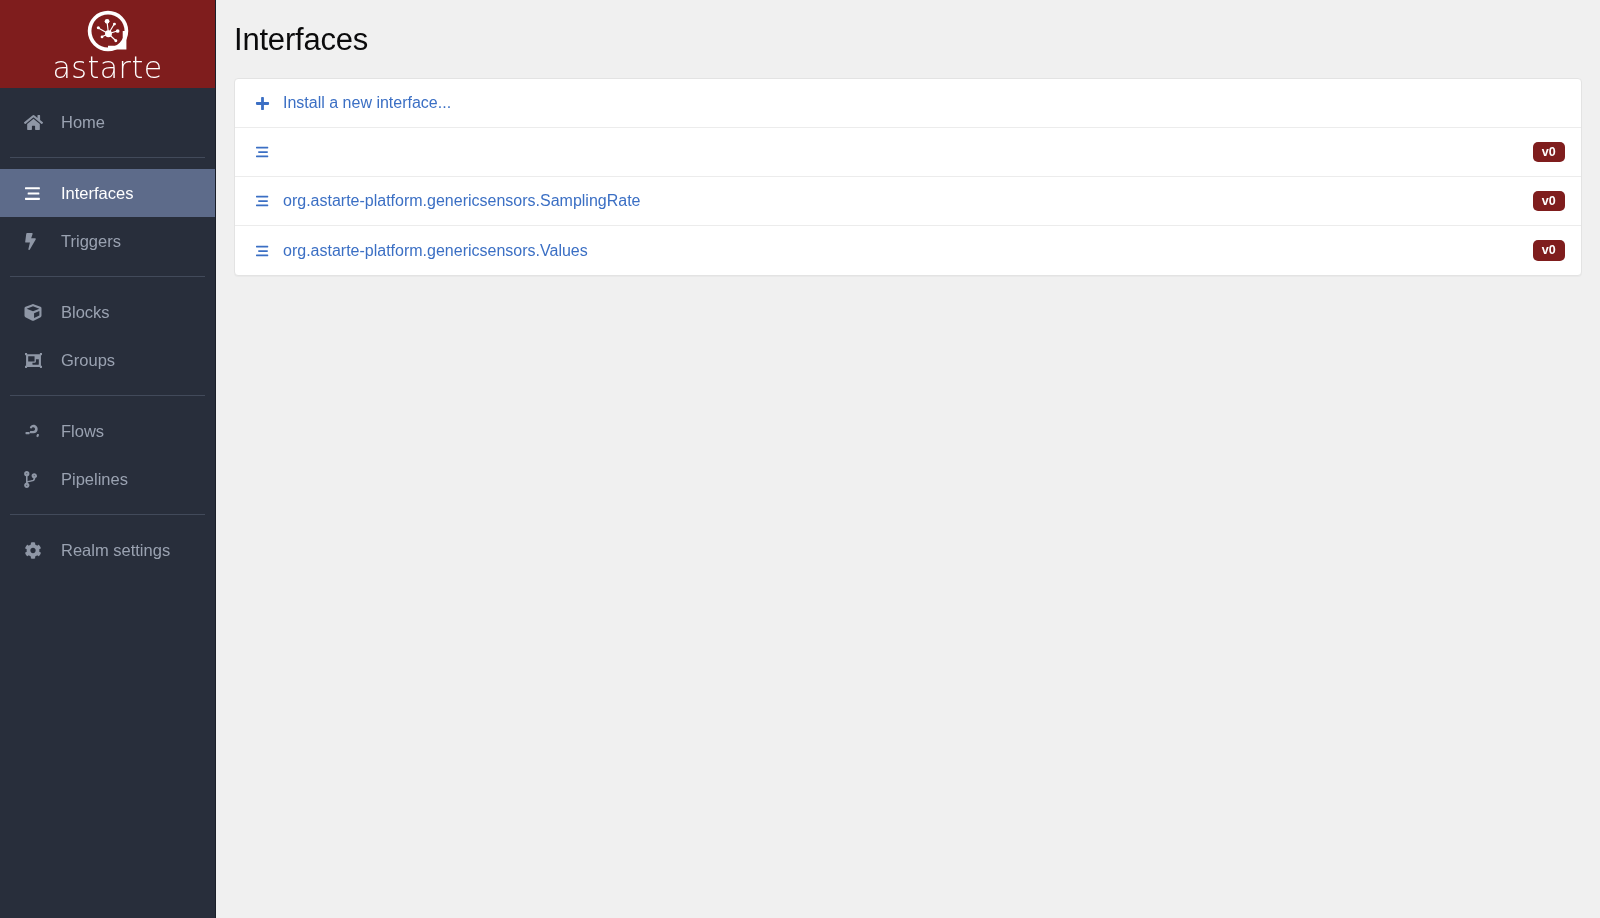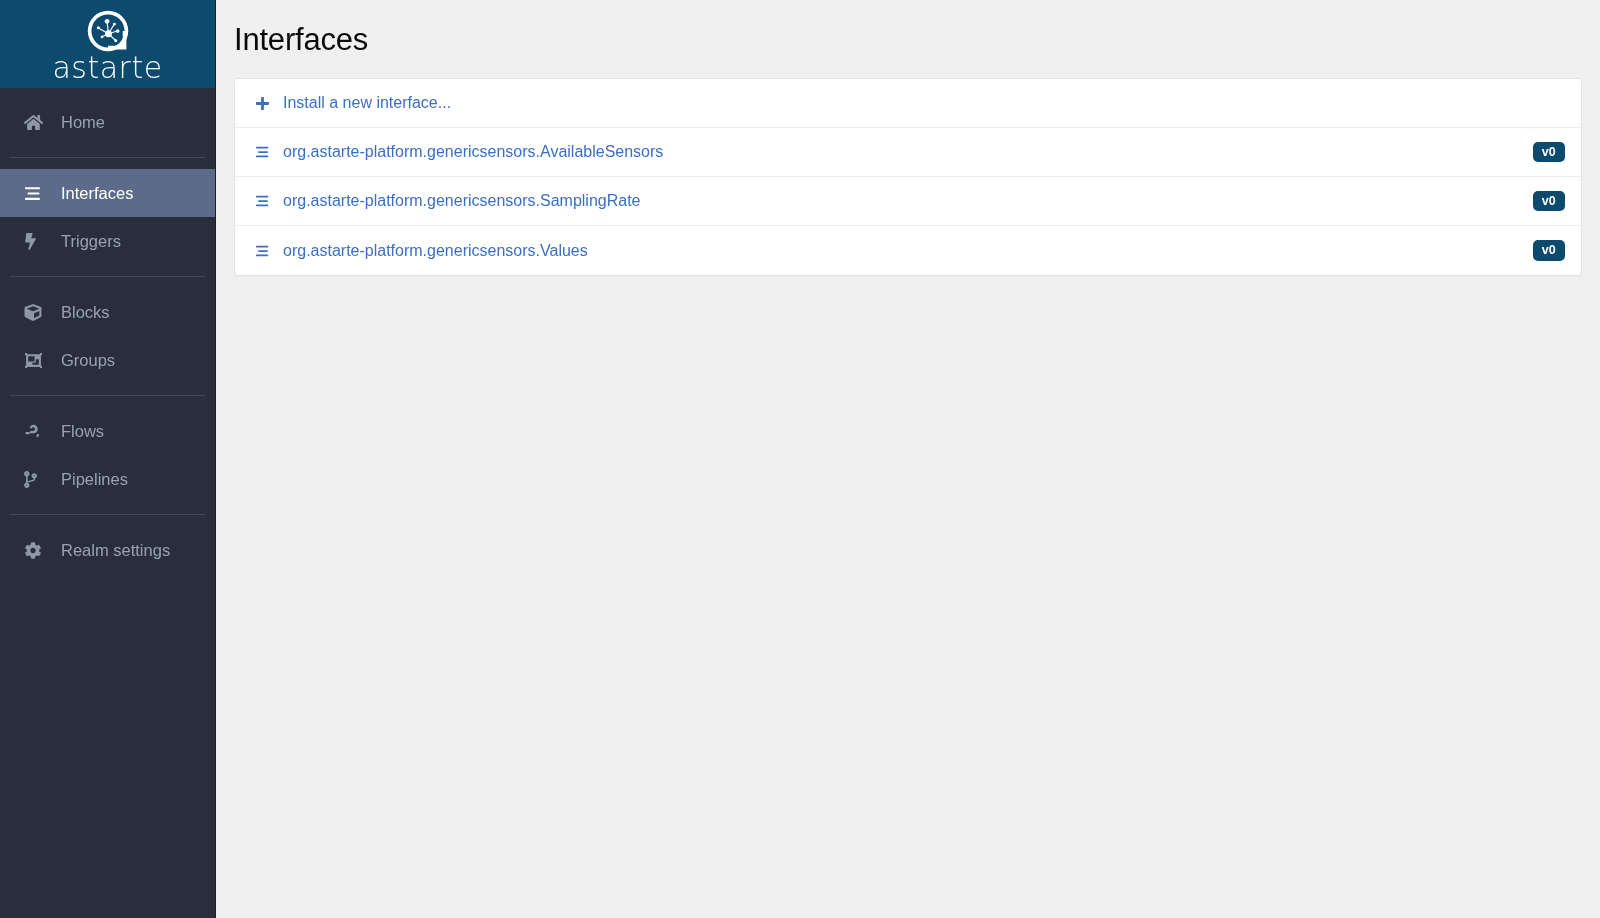--- a/index.html
+++ b/index.html
@@ -17,21 +17,21 @@
   
   .sidebar {
     width: 216px; min-width: 216px; height: 918px;
     background: #282e3b;
     display: flex; flex-direction: column;
     position: relative;
     border-right: 1px solid #1a1f29;
   }
   .brand {
     height: 88px; min-height: 88px;
-    background: #0c4a6e;
+    background: #7f1d1d;
     display: flex; align-items: center; justify-content: center;
     flex-direction: column;
     padding-top: 2px;
   }
   .brand-inner { display: flex; flex-direction: column; align-items: center; }
   .logo-mark { width: 46px; height: 46px; display: block; margin-bottom: 1px; }
   .logo-word {
     font-size: 30px; letter-spacing: 0.5px; color: #ffffff;
     font-family: "DejaVu Sans", sans-serif; font-weight: 300;
     line-height: 1; margin-top: -2px;
@@ -111,21 +111,21 @@
     flex: 1 1 auto; min-width: 0;
   }
   .row-ico {
     width: 19px; min-width: 19px; height: 17px;
     display: inline-flex; align-items: center; justify-content: center;
     color: #3b6fc4;
   }
   .row-ico svg { display: block; fill: currentColor; }
   .row-text { white-space: nowrap; overflow: hidden; text-overflow: ellipsis; }
   .badge {
-    background: #0c4a6e; color: #ffffff;
+    background: #7f1d1d; color: #ffffff;
     font-size: 12.5px; font-weight: bold;
     border-radius: 5px; padding: 4px 9px 4px 9px;
     line-height: 1; letter-spacing: 0.2px;
     margin-left: auto;
   }
 </style>
 </head>
 <body>
 
 <div class="app">
@@ -269,21 +269,20 @@
         </span>
       </div>
 
       <div class="row">
         <span class="row-link">
           <span class="row-ico">
             <svg width="16" height="14" viewBox="0 0 512 512">
                 <path d="M16 64h416a16 16 0 0 1 16 16v32a16 16 0 0 1-16 16H16A16 16 0 0 1 0 112V80a16 16 0 0 1 16-16zm80 160h320a16 16 0 0 1 16 16v32a16 16 0 0 1-16 16H96a16 16 0 0 1-16-16v-32a16 16 0 0 1 16-16zM16 384h416a16 16 0 0 1 16 16v32a16 16 0 0 1-16 16H16a16 16 0 0 1-16-16v-32a16 16 0 0 1 16-16z"></path>
               </svg>
           </span>
-          <span class="row-text">org.astarte-platform.genericsensors.AvailableSensors</span>
         </span>
         <span class="badge">v0</span>
       </div>
 
       <div class="row">
         <span class="row-link">
           <span class="row-ico">
             <svg width="16" height="14" viewBox="0 0 512 512">
                 <path d="M16 64h416a16 16 0 0 1 16 16v32a16 16 0 0 1-16 16H16A16 16 0 0 1 0 112V80a16 16 0 0 1 16-16zm80 160h320a16 16 0 0 1 16 16v32a16 16 0 0 1-16 16H96a16 16 0 0 1-16-16v-32a16 16 0 0 1 16-16zM16 384h416a16 16 0 0 1 16 16v32a16 16 0 0 1-16 16H16a16 16 0 0 1-16-16v-32a16 16 0 0 1 16-16z"></path>
               </svg>

